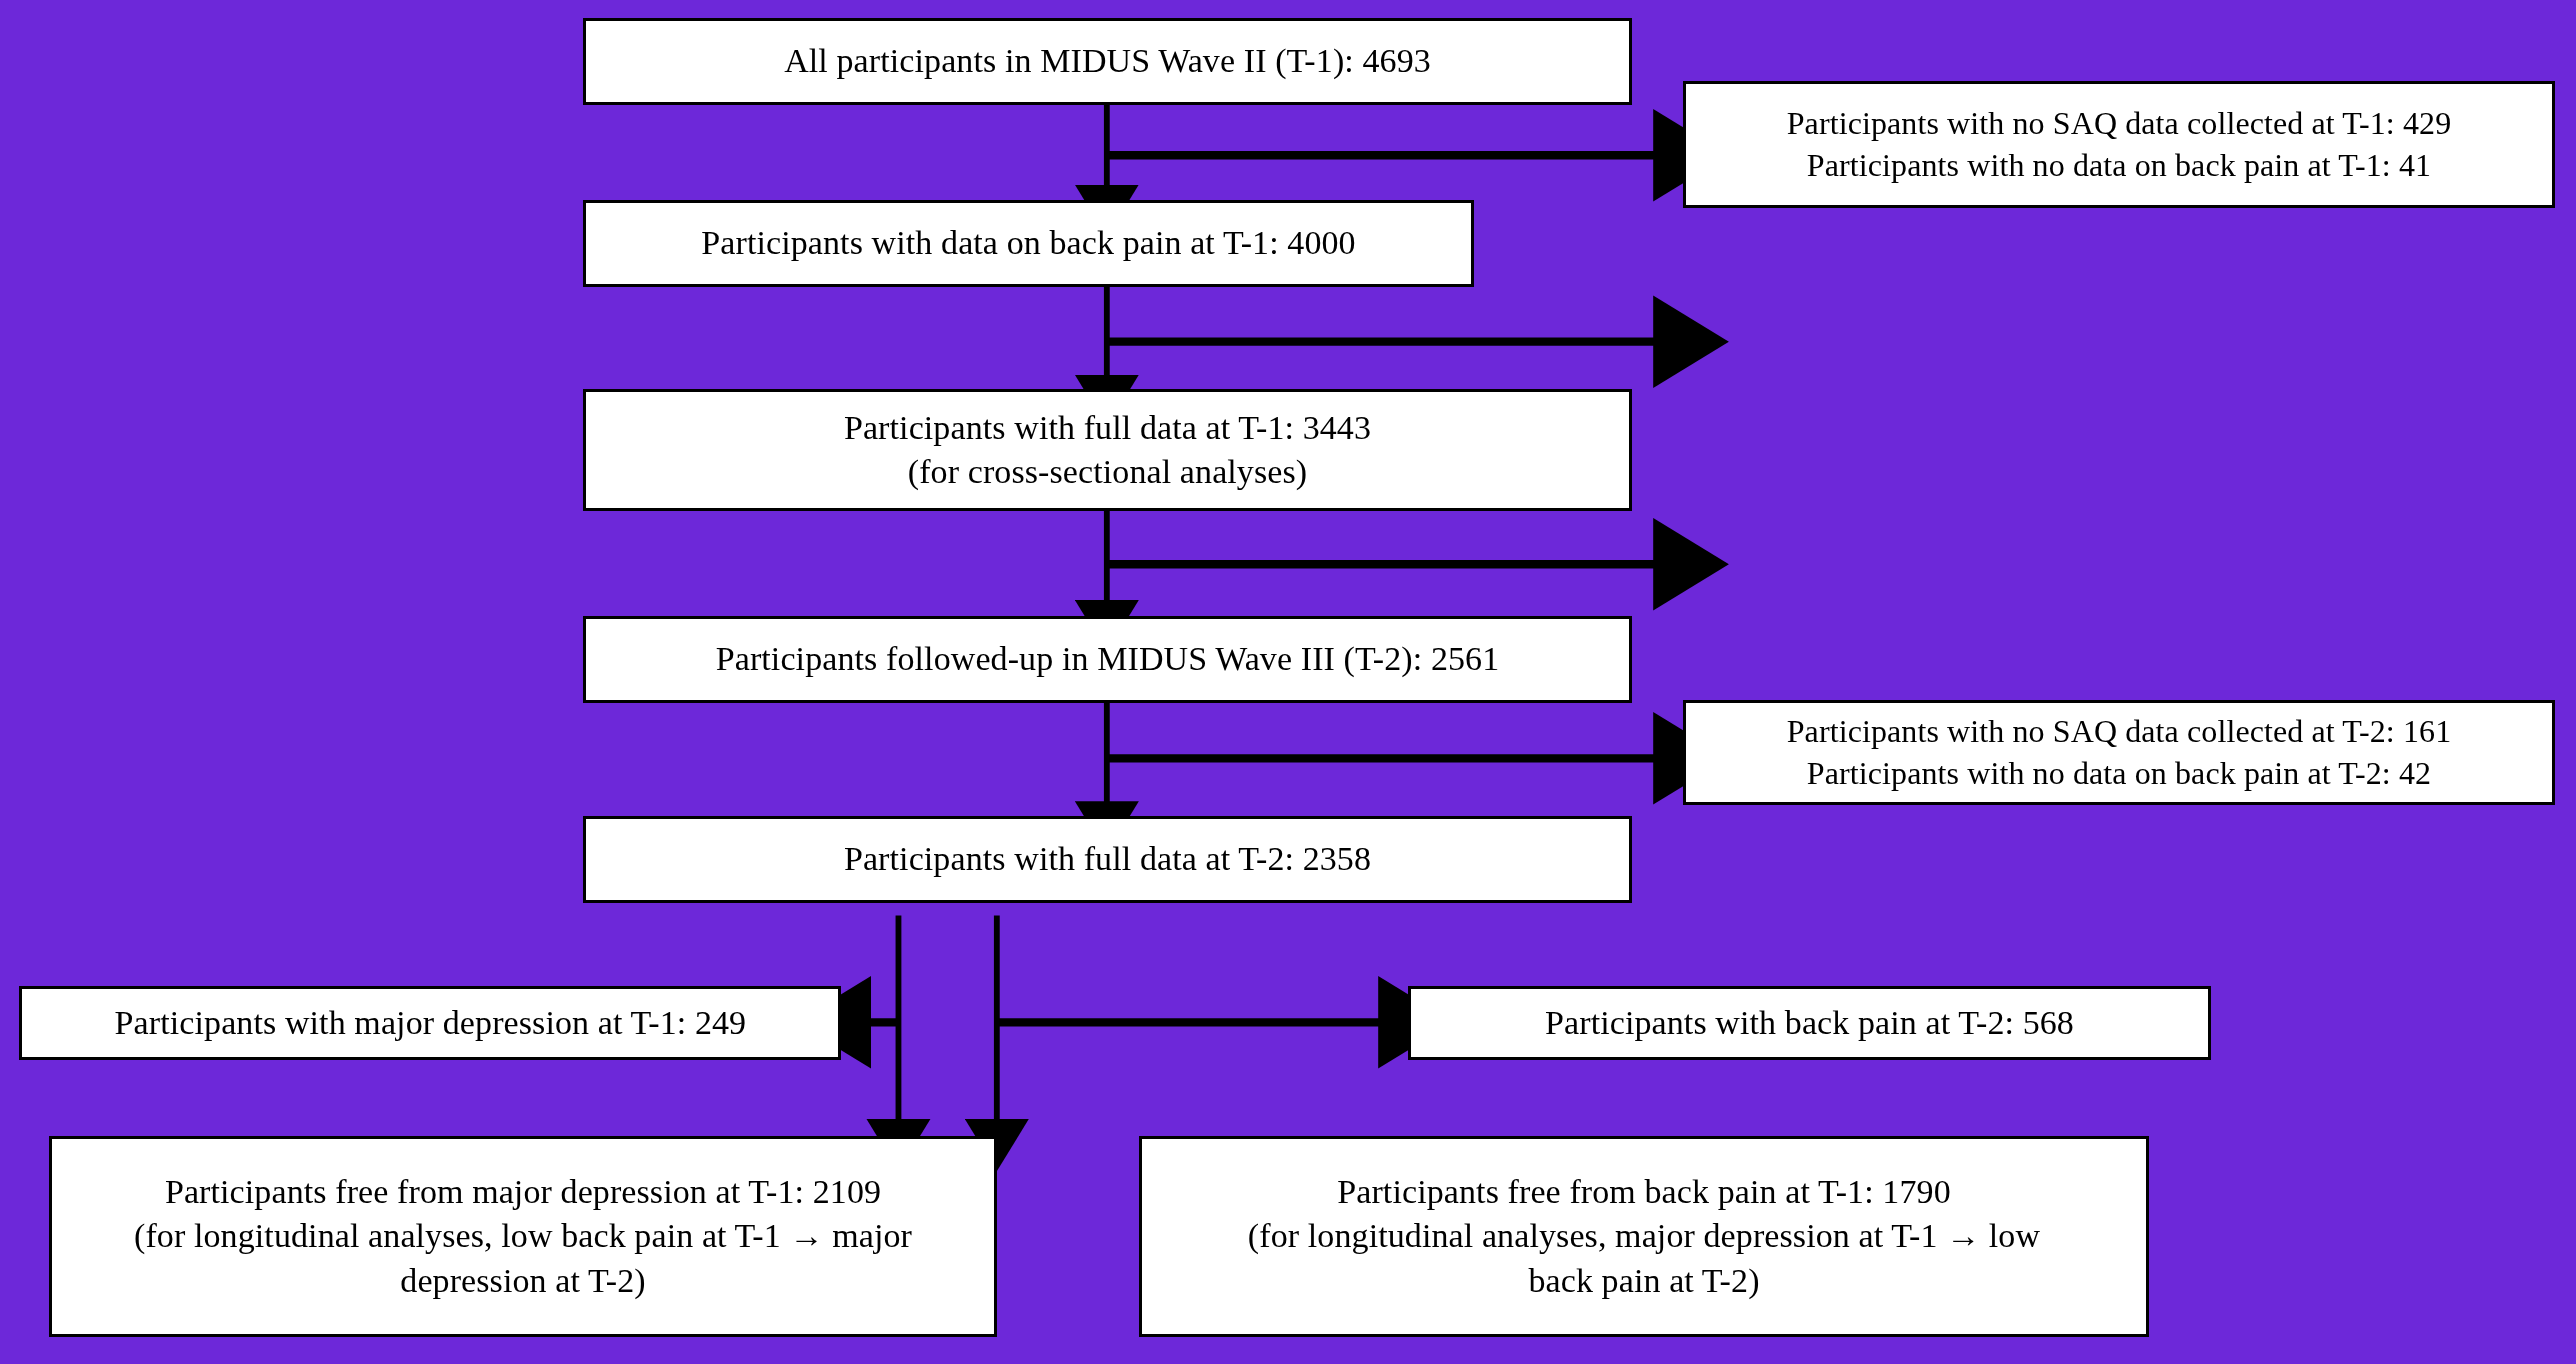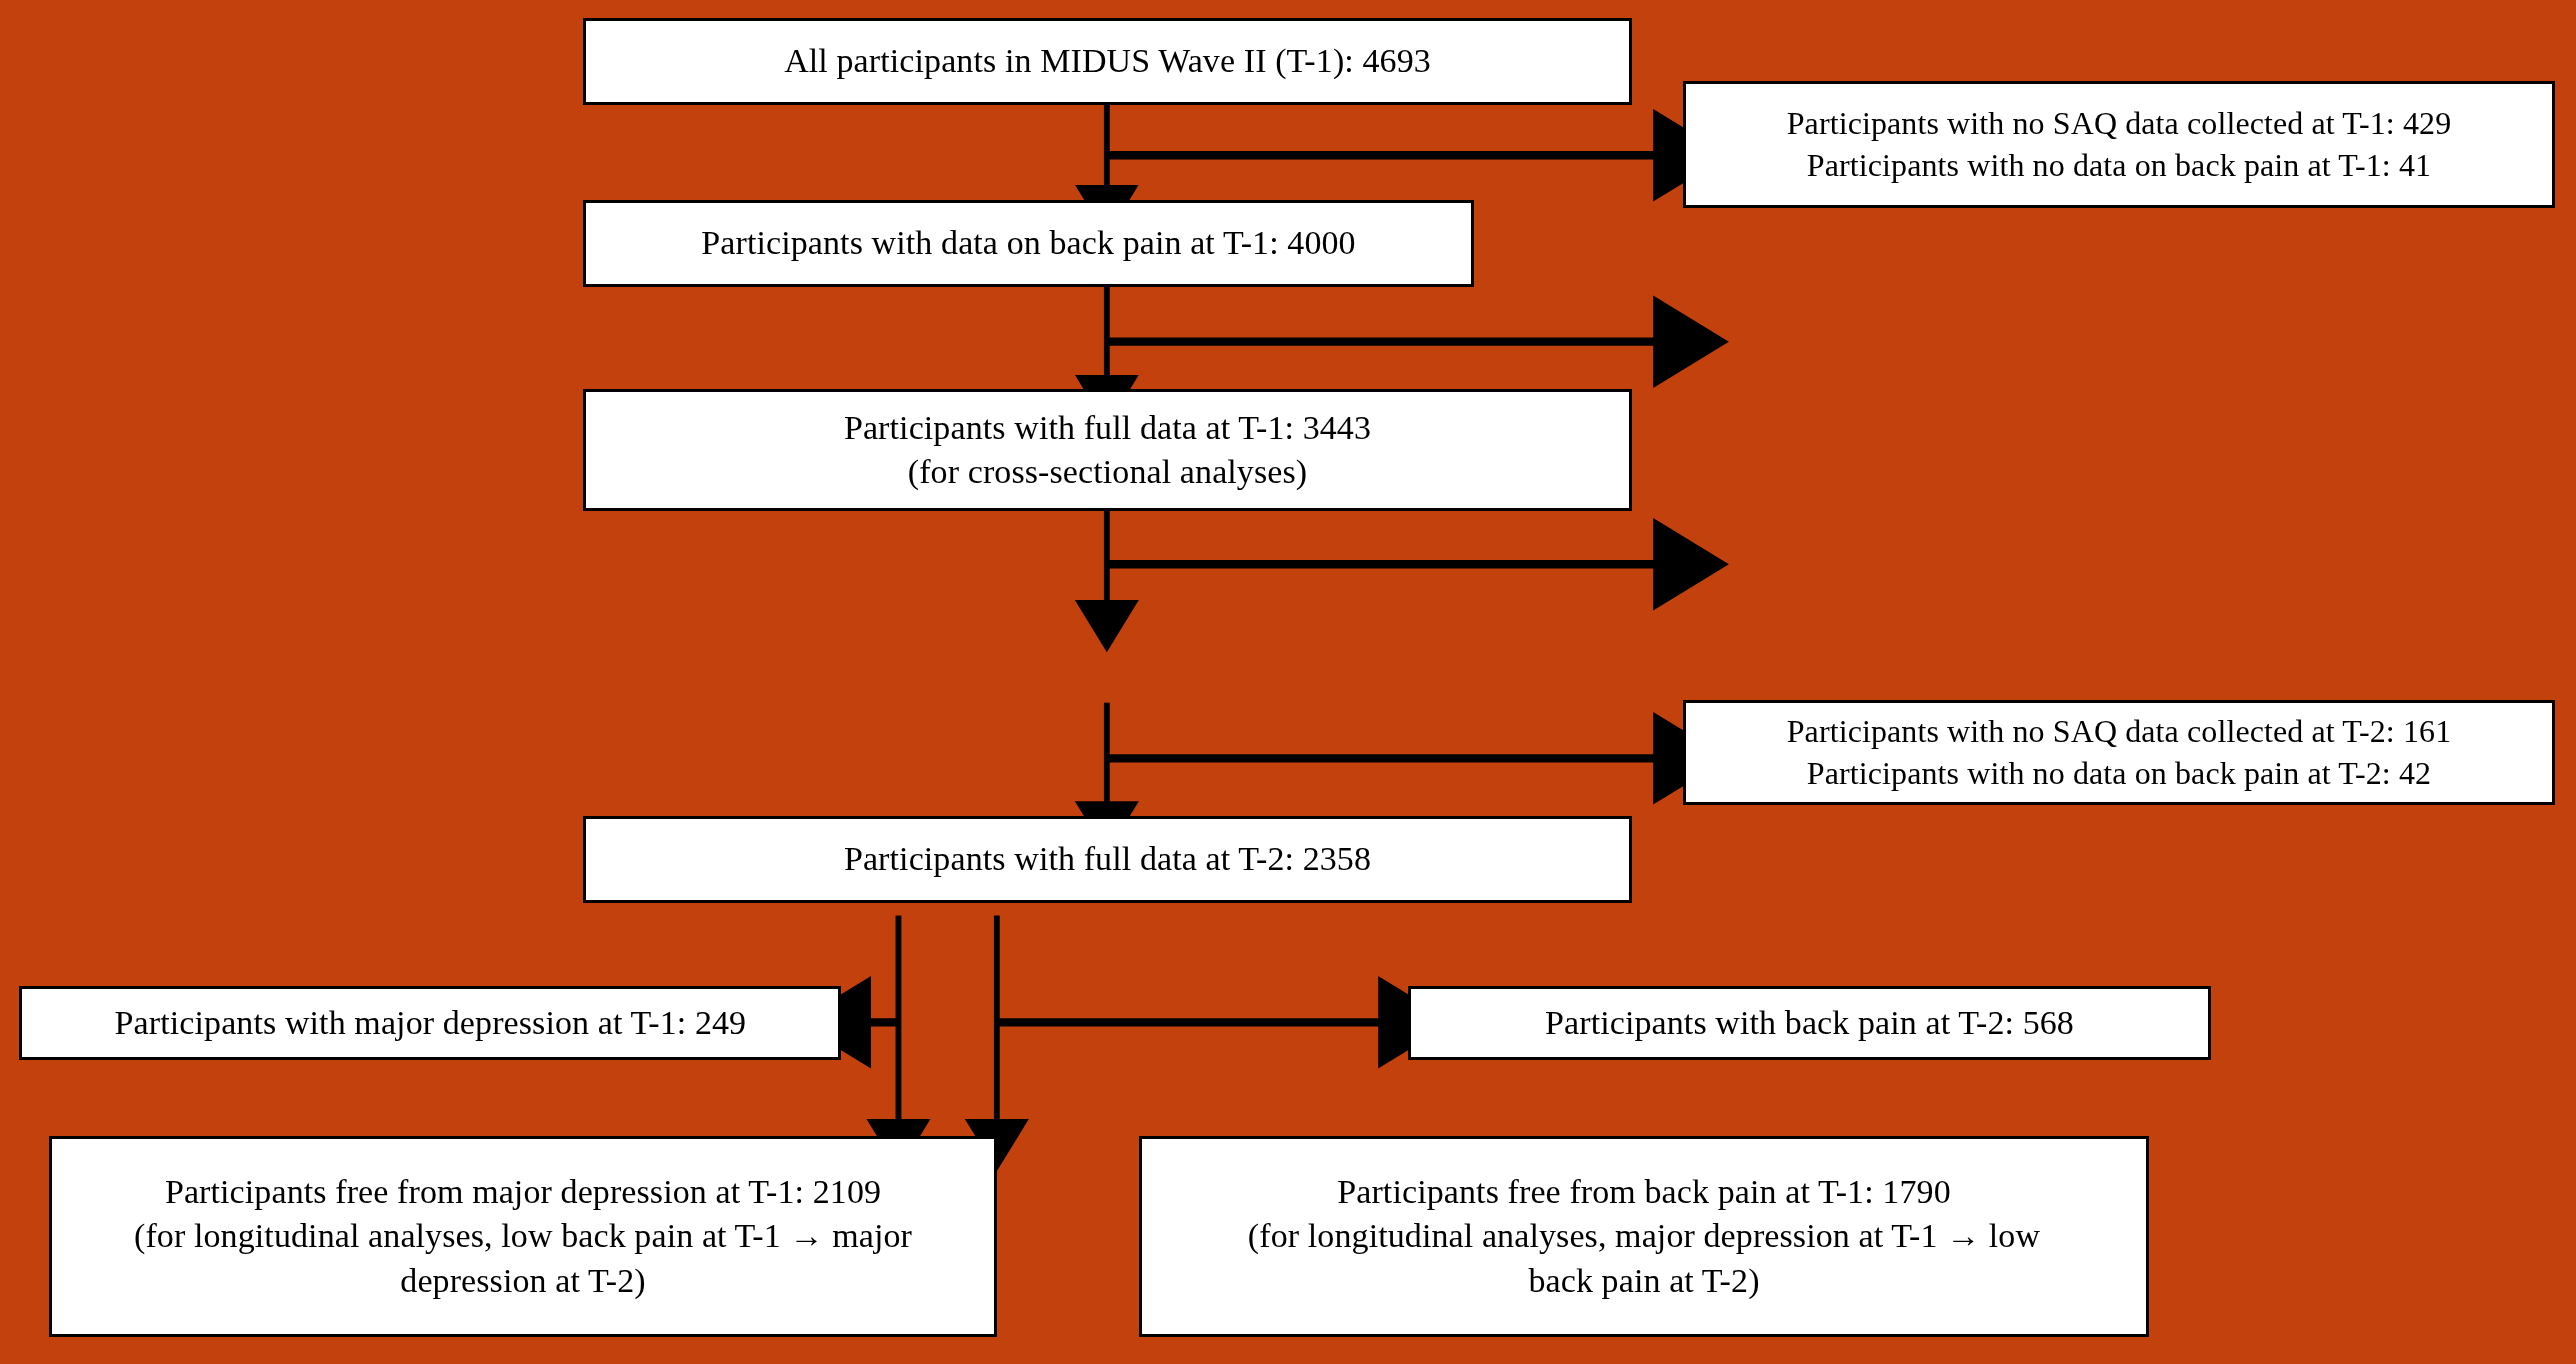--- a/index.html
+++ b/index.html
@@ -5,21 +5,21 @@
 <style>
   html, body {
     margin: 0;
     padding: 0;
     background: #ffffff;
   }
   #canvas {
     position: relative;
     width: 2576px;
     height: 1364px;
-    background: #c2410c;
+    background: #6d28d9;
     font-family: "Liberation Serif", "DejaVu Serif", serif;
     overflow: hidden;
   }
   #connectors {
     position: absolute;
     left: 0;
     top: 0;
     width: 2576px;
     height: 1364px;
     pointer-events: none;
@@ -114,20 +114,23 @@
 
   <div class="node" style="left:583px; top:200px; width:891px; height:87px;">
     <span class="txt">Participants with data on back pain at T-1: 4000</span>
   </div>
 
   <div class="node" style="left:583px; top:389px; width:1049px; height:122px;">
     <span class="txt">Participants with full data at T-1: 3443
 (for cross-sectional analyses)</span>
   </div>
 
+  <div class="node" style="left:583px; top:616px; width:1049px; height:87px;">
+    <span class="txt">Participants followed-up in MIDUS Wave III (T-2): 2561</span>
+  </div>
 
   <div class="node" style="left:583px; top:816px; width:1049px; height:87px;">
     <span class="txt">Participants with full data at T-2: 2358</span>
   </div>
 
   <div class="node side" style="left:1683px; top:81px; width:872px; height:127px;">
     <span class="txt">Participants with no SAQ data collected at T-1: 429
 Participants with no data on back pain at T-1: 41</span>
   </div>
 

